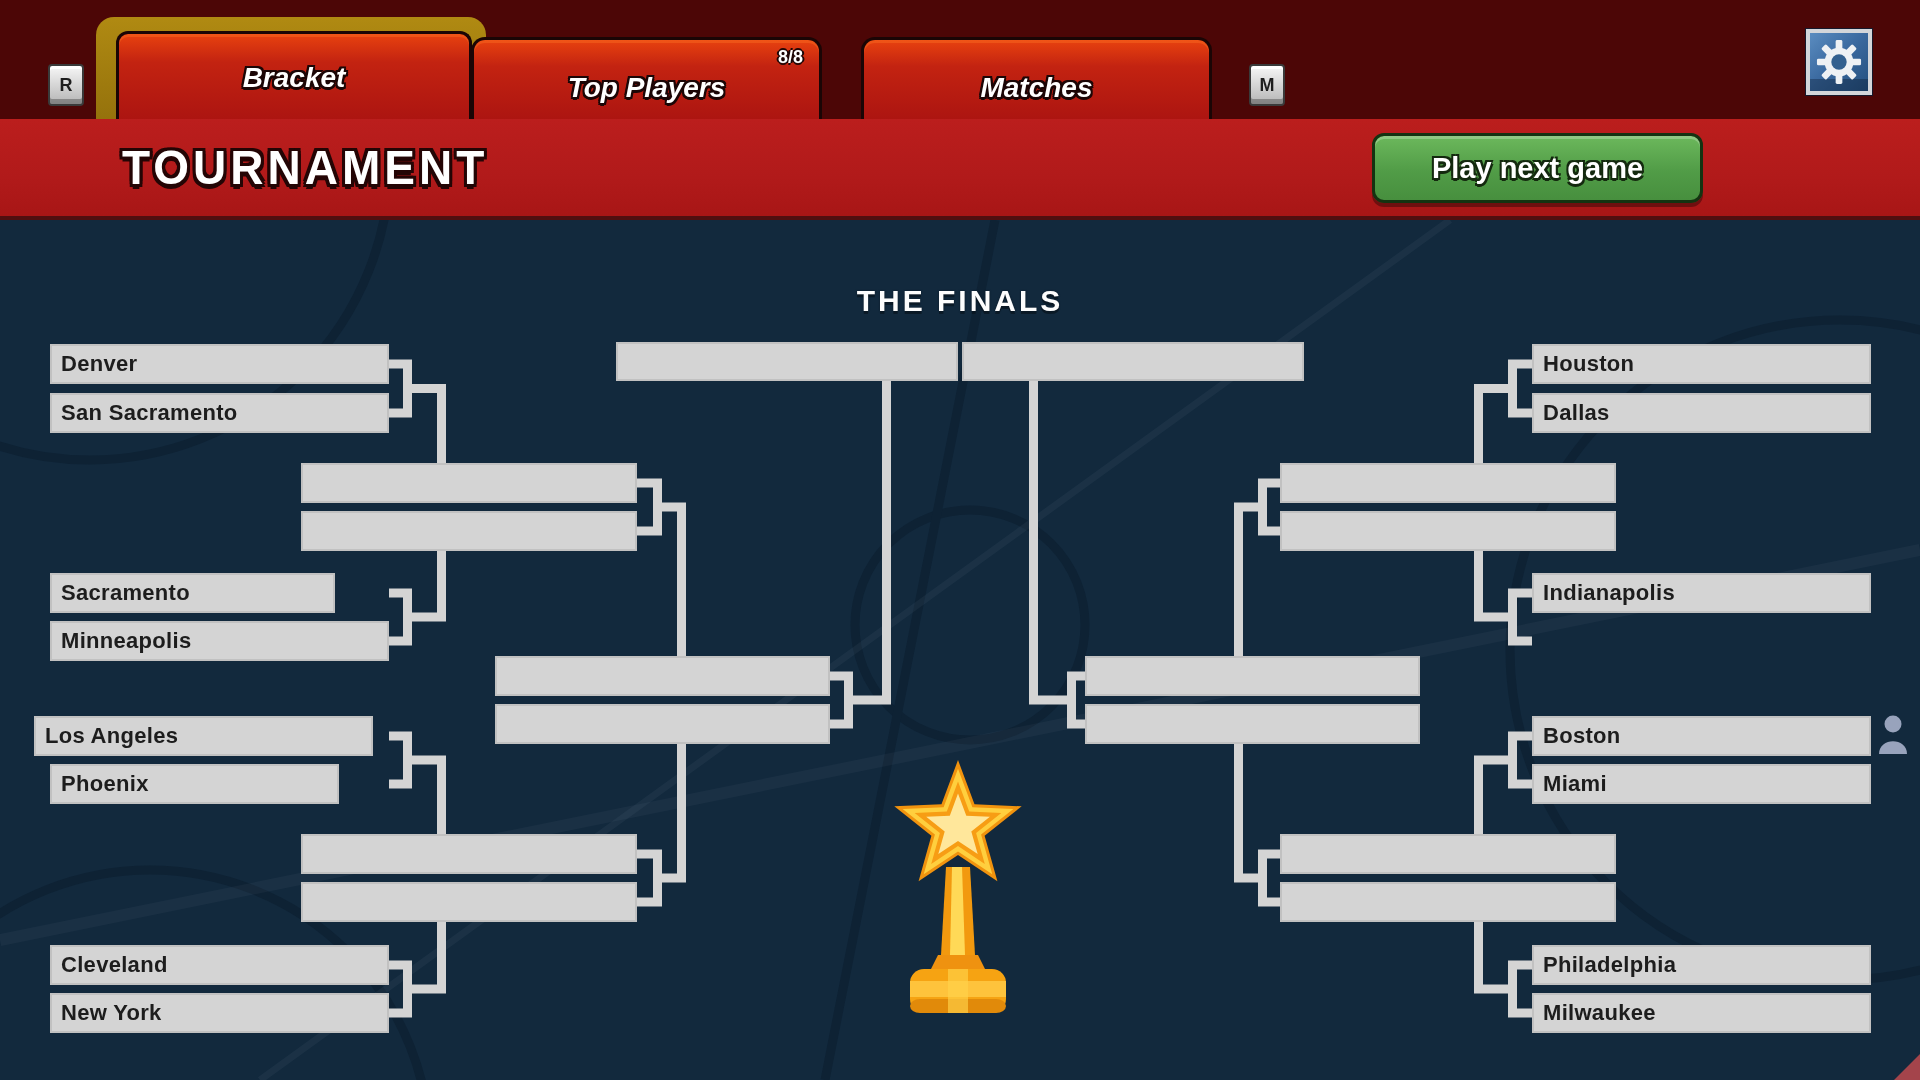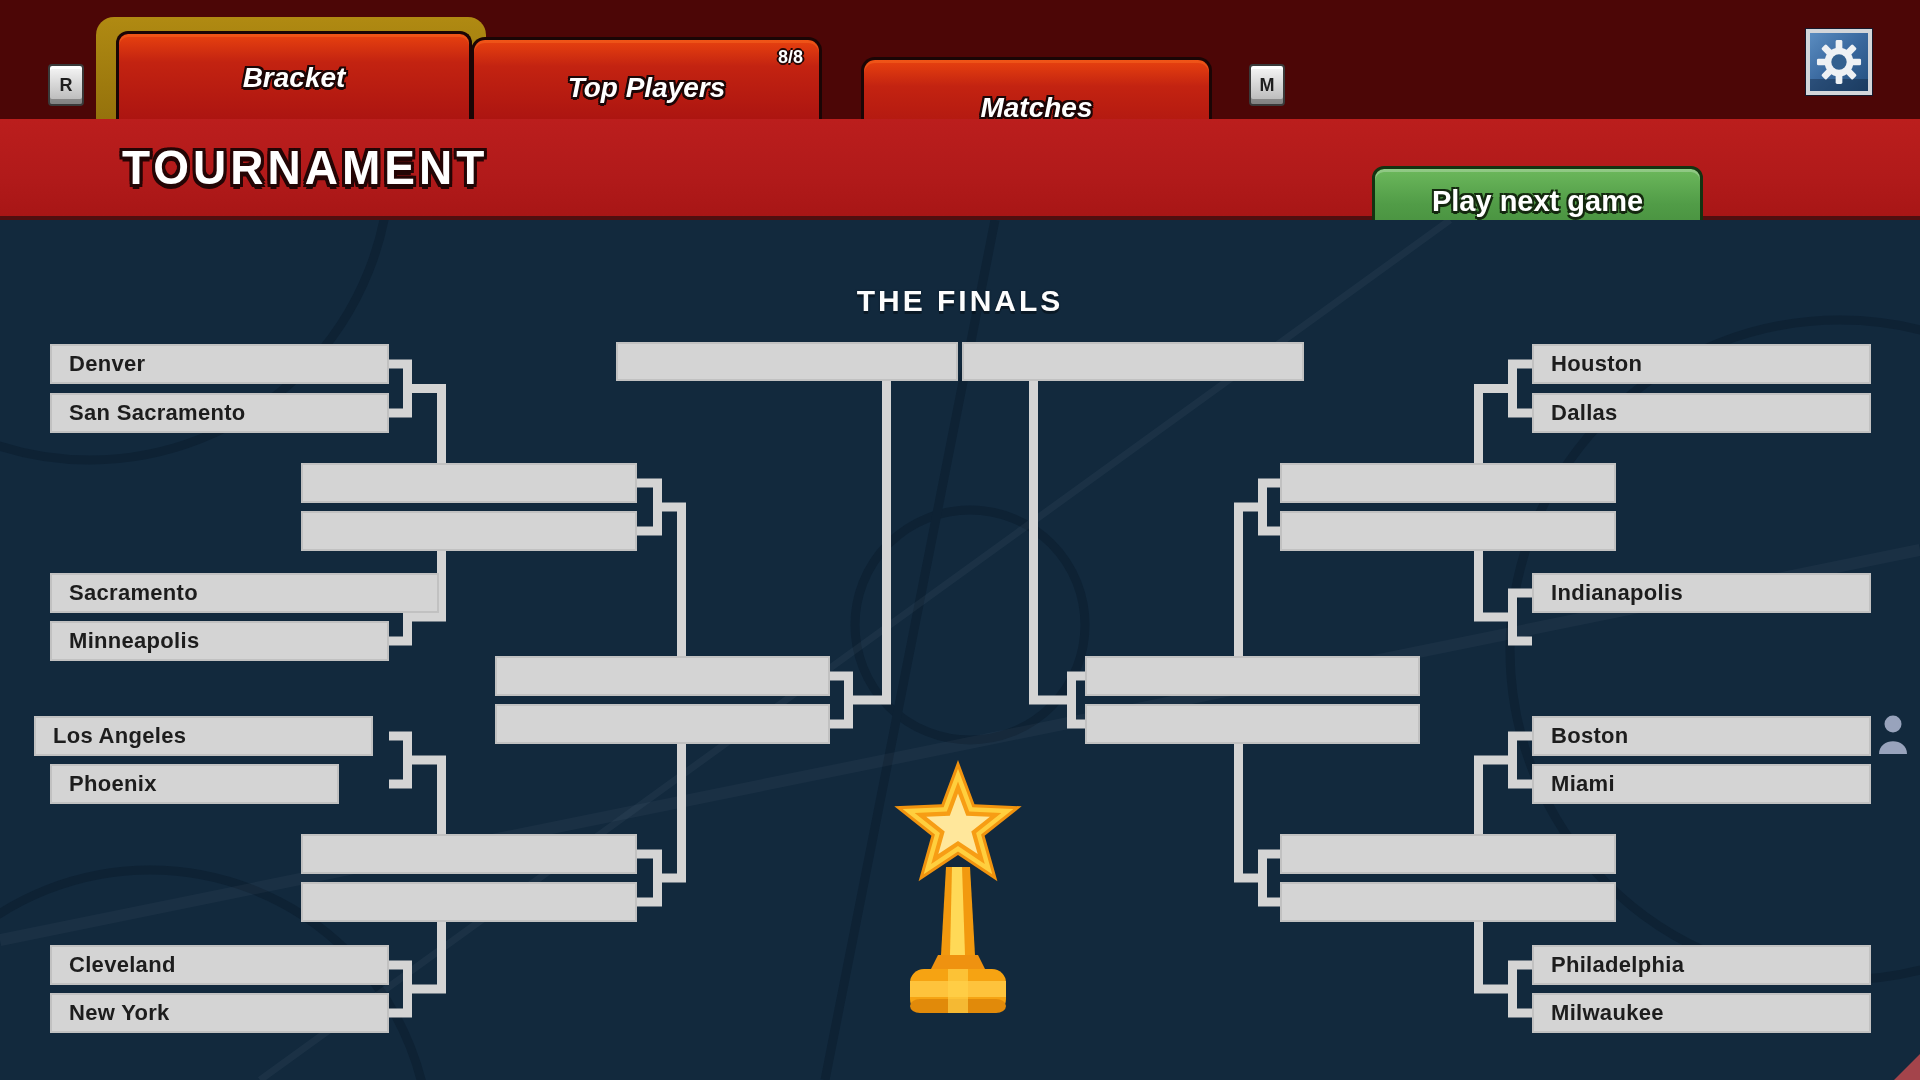--- a/index.html
+++ b/index.html
@@ -20,21 +20,21 @@
        box-shadow:inset 0 3px 0 rgba(255,120,40,.35);
        display:flex;align-items:center;justify-content:center;cursor:pointer;}
   .tab-label{color:#fff;font-weight:bold;font-size:28px;
        text-shadow:-2px -2px 0 #1c0606,2px -2px 0 #1c0606,-2px 2px 0 #1c0606,2px 2px 0 #1c0606,
                    -2px 0 0 #1c0606,2px 0 0 #1c0606,0 -2px 0 #1c0606,0 3px 0 #1c0606;font-style:italic;}
   .tab-active-frame{position:absolute;left:96px;top:17px;width:390px;height:102px;
        background:linear-gradient(180deg,#b08a12 0%,#95720c 100%);
        border-radius:18px 18px 0 0;}
   .tab-active{left:20px;top:14px;width:350px;height:88px;border-radius:12px 12px 0 0;}
   .tab-players{left:471px;top:37px;width:345px;height:82px;}
-  .tab-matches{left:861px;top:37px;width:345px;height:82px;margin-top:20px;}
+  .tab-matches{left:861px;top:37px;width:345px;height:82px;}
   .tab-players .tab-label,.tab-matches .tab-label{padding-top:14px;}
   .tab-badge{position:absolute;top:7px;right:16px;color:#fff;font-weight:bold;font-size:18px;
        text-shadow:-2px 0 0 #1c0606,2px 0 0 #1c0606,0 -2px 0 #1c0606,0 2px 0 #1c0606;}
 
   .settings-btn{position:absolute;left:1806px;top:29px;width:66px;height:66px;padding:0;
        border:4px solid #d3d6da;background:linear-gradient(135deg,#5a8cc0 0%,#3a699f 48%,#25507e 100%);
        box-shadow:inset 0 -12px 0 rgba(8,22,42,.35), 0 0 0 1px #15182b;
        display:flex;align-items:center;justify-content:center;cursor:pointer;}
 
   
@@ -43,33 +43,33 @@
        border-bottom:4px solid rgba(24,7,9,.65);box-sizing:border-box;}
   .banner-title{position:absolute;left:122px;top:50%;transform:translateY(-52%) scaleY(1.06);
        color:#fff;font-weight:bold;font-size:46px;letter-spacing:4px;
        text-shadow:-3px -3px 0 #240505,3px -3px 0 #240505,-3px 3px 0 #240505,3px 3px 0 #240505,
                    -3px 0 0 #240505,3px 0 0 #240505,0 -3px 0 #240505,0 5px 0 #240505;}
   .play-btn{position:absolute;left:1372px;top:14px;width:331px;height:70px;
        background:linear-gradient(180deg,#6cb85c 0%,#519c47 55%,#478f3e 100%);
        border:3px solid #143311;border-radius:12px;cursor:pointer;
        color:#fff;font-family:"Liberation Sans",sans-serif;font-weight:bold;font-size:29px;
        box-shadow:0 4px 0 rgba(0,0,0,.35), inset 0 3px 0 rgba(255,255,255,.25);
-       text-shadow:-2px -2px 0 #14290f,2px -2px 0 #14290f,-2px 2px 0 #14290f,2px 2px 0 #14290f,0 3px 0 #14290f;margin-top:33px;}
+       text-shadow:-2px -2px 0 #14290f,2px -2px 0 #14290f,-2px 2px 0 #14290f,2px 2px 0 #14290f,0 3px 0 #14290f;}
 
   
   .content{position:absolute;left:0;top:220px;width:1920px;height:860px;background:#12293d;}
   .court{position:absolute;left:0;top:0;}
   .overlay{position:absolute;left:0;top:0;width:1920px;height:1080px;pointer-events:none;}
   .finals-title{position:absolute;left:0;top:284px;width:1920px;text-align:center;
        color:#fdfdfd;font-weight:bold;font-size:30px;letter-spacing:3px;
        text-shadow:0 3px 0 rgba(6,14,22,.55), 0 0 2px rgba(6,14,22,.6);}
 
   .team-box,.slot-box{position:absolute;height:40px;background:#d4d4d4;border:2px solid #c1c1c1;
        box-sizing:border-box;display:flex;align-items:center;}
-  .team-box span{padding-left:17px;color:#1d1d1d;font-weight:bold;font-size:22px;letter-spacing:.3px;}
+  .team-box span{padding-left:9px;color:#1d1d1d;font-weight:bold;font-size:22px;letter-spacing:.3px;}
 
   .corner-flag{position:absolute;right:0;bottom:0;width:0;height:0;
        border-bottom:26px solid #a4444b;border-left:26px solid transparent;}
   .person{position:absolute;left:1878px;top:714px;}
   .trophy{position:absolute;left:886px;top:755px;}
 </style>
 </head>
 <body>
 
 <div class="stage">
@@ -159,21 +159,21 @@
       <path d="M1085,676 H1071.5 V724 H1085 M1076,700 H1033.5 V381"></path>
     </g>
   </svg>
 
   <div class="team-box" style="left:50px;top:344px;width:339px">
       <span>Denver</span>
     </div>
   <div class="team-box" style="left:50px;top:393px;width:339px">
       <span>San Sacramento</span>
     </div>
-  <div class="team-box" style="left:50px;top:573px;width:389px">
+  <div class="team-box" style="left:50px;top:573px;width:285px">
       <span>Sacramento</span>
     </div>
   <div class="team-box" style="left:50px;top:621px;width:339px">
       <span>Minneapolis</span>
     </div>
   <div class="team-box" style="left:34px;top:716px;width:339px">
       <span>Los Angeles</span>
     </div>
   <div class="team-box" style="left:50px;top:764px;width:289px">
       <span>Phoenix</span>

